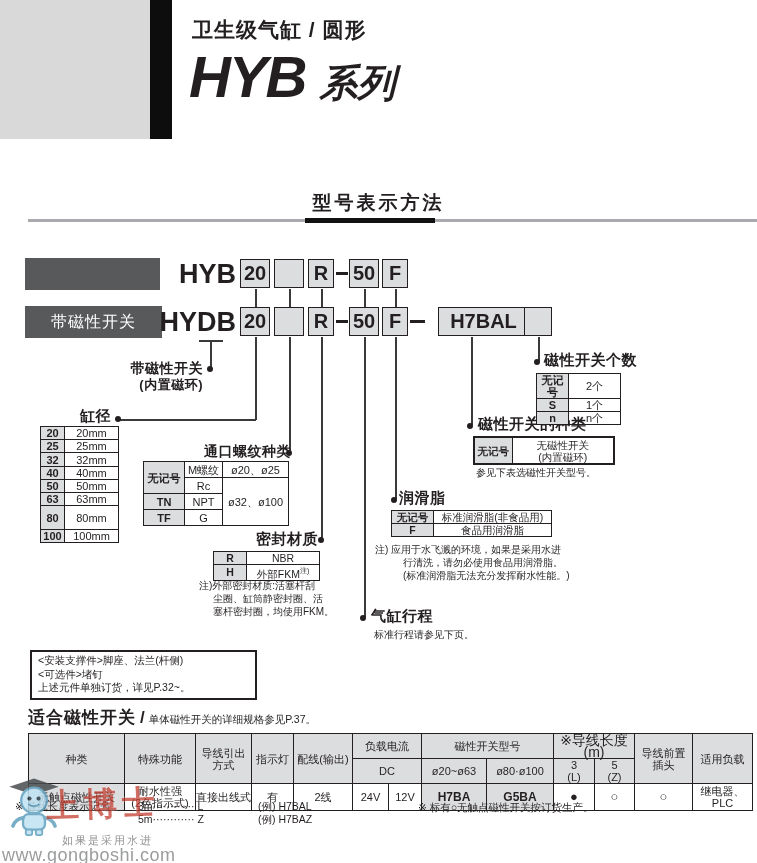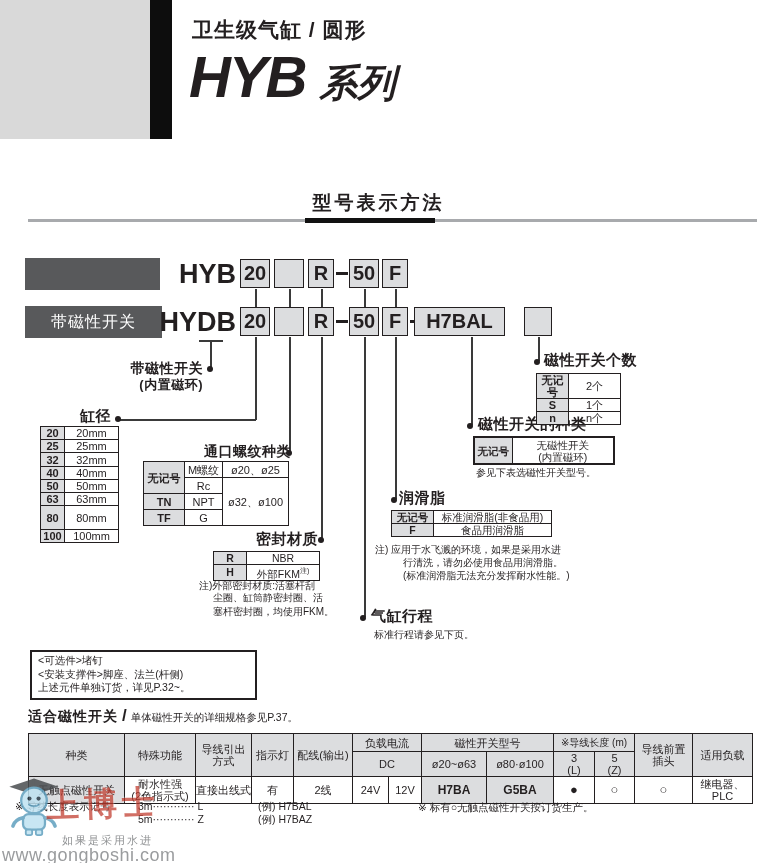--- a/index.html
+++ b/index.html
@@ -30,21 +30,21 @@
   .lbl15{position:absolute;font-weight:bold;font-size:15px;letter-spacing:0.5px;}
   .note{position:absolute;font-size:10px;line-height:13px;color:#231f20;}
   
   table.t{position:absolute;border-collapse:collapse;table-layout:fixed;border:1.5px solid #231f20;font-size:11px;}
   table.t td{border:1px solid #231f20;text-align:center;padding:0;line-height:12px;overflow:hidden;}
   table.t td.c{background:#dcdddf;font-weight:bold;}
   table.t2{border:2px solid #231f20;}
   .pre{white-space:pre-line;}
   
   .bt-title{position:absolute;left:28px;top:706px;}
-  .bt-title .big{font-size:14px;font-weight:bold;letter-spacing:1px;}
+  .bt-title .big{font-size:17px;font-weight:bold;letter-spacing:1px;}
   .bt-title .slash{font-size:17px;font-weight:bold;margin:0 4px;}
   .bt-title .small{font-size:10.5px;}
   table.bt{position:absolute;left:28px;top:733px;border-collapse:collapse;table-layout:fixed;border:1.5px solid #231f20;font-size:11px;}
   table.bt td{border:1px solid #231f20;text-align:center;padding:0;line-height:12px;vertical-align:middle;}
   table.bt td.hd{background:#dcdddf;}
   table.bt td.gy{background:#dcdddf;}
   table.bt td.bold{font-weight:bold;font-size:12px;}
   .fn{position:absolute;font-size:10.5px;line-height:13px;}
   
   .wm{position:absolute;left:0;top:770px;width:210px;height:93px;z-index:5;pointer-events:none;}
@@ -81,21 +81,21 @@
   <div class="mbox" style="left:382px;top:259px;width:24px;">F</div>
 
   <div class="mprefix" style="left:152px;top:307px;width:84px;">HYDB</div>
   <div class="mbox" style="left:240px;top:307px;width:28px;">20</div>
   <div class="mbox" style="left:274px;top:307px;width:28px;"></div>
   <div class="mbox" style="left:308px;top:307px;width:24px;">R</div>
   <div class="dash" style="left:336px;top:320px;width:12px;"></div>
   <div class="mbox" style="left:349px;top:307px;width:28px;">50</div>
   <div class="mbox" style="left:382px;top:307px;width:24px;">F</div>
   <div class="dash" style="left:410px;top:320px;width:15px;"></div>
-  <div class="mbox" style="left:414px;top:307px;width:89px;">H7BAL</div>
+  <div class="mbox" style="left:438px;top:307px;width:89px;">H7BAL</div>
   <div class="mbox" style="left:524px;top:307px;width:26px;"></div>
 
   <div class="vl" style="left:255px;top:289px;height:18px;"></div>
   <div class="vl" style="left:289px;top:289px;height:18px;"></div>
   <div class="vl" style="left:321px;top:289px;height:18px;"></div>
   <div class="vl" style="left:364px;top:289px;height:18px;"></div>
   <div class="vl" style="left:395px;top:289px;height:18px;"></div>
 
   <div class="hl" style="left:199px;top:340px;width:24px;"></div>
   <div class="vl" style="left:210px;top:340px;height:29px;"></div>
@@ -213,21 +213,21 @@
           <td class="c">R</td>
           <td>NBR</td>
         </tr>
     <tr style="height:12.5px">
           <td class="c">H</td>
       <td><span>外部FKM</span><sup style="font-size:7px;">注)</sup></td>
         </tr>
   </tbody>
     </table>
   <div class="note" style="left:199px;top:579px;">注)外部密封材质:活塞杆刮</div>
-  <div class="note" style="left:213px;top:592px;font-family:Liberation Mono, monospace;">尘圈、缸筒静密封圈、活</div>
+  <div class="note" style="left:213px;top:592px;">尘圈、缸筒静密封圈、活</div>
   <div class="note" style="left:213px;top:605px;">塞杆密封圈，均使用FKM。</div>
 
   <table class="t" style="left:536px;top:373px;width:84px;">
     <colgroup>
         <col style="width:32px">
         <col style="width:52px">
       </colgroup>
     <tbody>
         <tr style="height:13px">
           <td class="c">无记号</td>
@@ -272,22 +272,22 @@
           <td class="c">F</td>
           <td>食品用润滑脂</td>
         </tr>
   </tbody>
     </table>
   <div class="note" style="left:375px;top:543px;">注) 应用于水飞溅的环境，如果是采用水进</div>
   <div class="note" style="left:403px;top:556px;">行清洗，请勿必使用食品用润滑脂。</div>
   <div class="note" style="left:403px;top:569px;">(标准润滑脂无法充分发挥耐水性能。)</div>
 
   <div style="position:absolute;left:30px;top:650px;width:211px;height:42px;border:2px solid #231f20;padding:2px 6px;font-size:10.5px;line-height:13.5px;">
+    <div>&lt;安装支撑件&gt;脚座、法兰(杆侧)</div>
     <div>&lt;可选件&gt;堵钉</div>
-    <div>&lt;安装支撑件&gt;脚座、法兰(杆侧)</div>
     <div>上述元件单独订货，详见P.32~。</div>
   </div>
 
   <div class="bt-title">
     <span class="big">适合磁性开关</span><span class="slash">/</span><span class="small">单体磁性开关的详细规格参见P.37。</span>
   </div>
 
   <table class="bt" style="width:724px;">
     <colgroup>
       <col style="width:96px">
@@ -307,21 +307,21 @@
     <tbody>
         <tr style="height:18px">
       <td class="hd" rowspan="2">种类</td>
       <td class="hd" rowspan="2">特殊功能</td>
       <td class="hd pre" rowspan="2">导线引出
 方式</td>
       <td class="hd" rowspan="2">指示灯</td>
       <td class="hd" rowspan="2">配线(输出)</td>
       <td class="hd" colspan="2">负载电流</td>
       <td class="hd" colspan="2">磁性开关型号</td>
-      <td class="hd" colspan="2" style="font-size:10px;">※导线长度 (m)</td>
+      <td class="hd" colspan="2" style="font-size:14px;">※导线长度 (m)</td>
       <td class="hd pre" rowspan="2">导线前置
 插头</td>
       <td class="hd" rowspan="2">适用负载</td>
     </tr>
     <tr style="height:19px">
       <td class="hd" colspan="2">DC</td>
       <td class="hd">ø20~ø63</td>
       <td class="hd">ø80·ø100</td>
       <td class="hd pre">3
 (L)</td>

